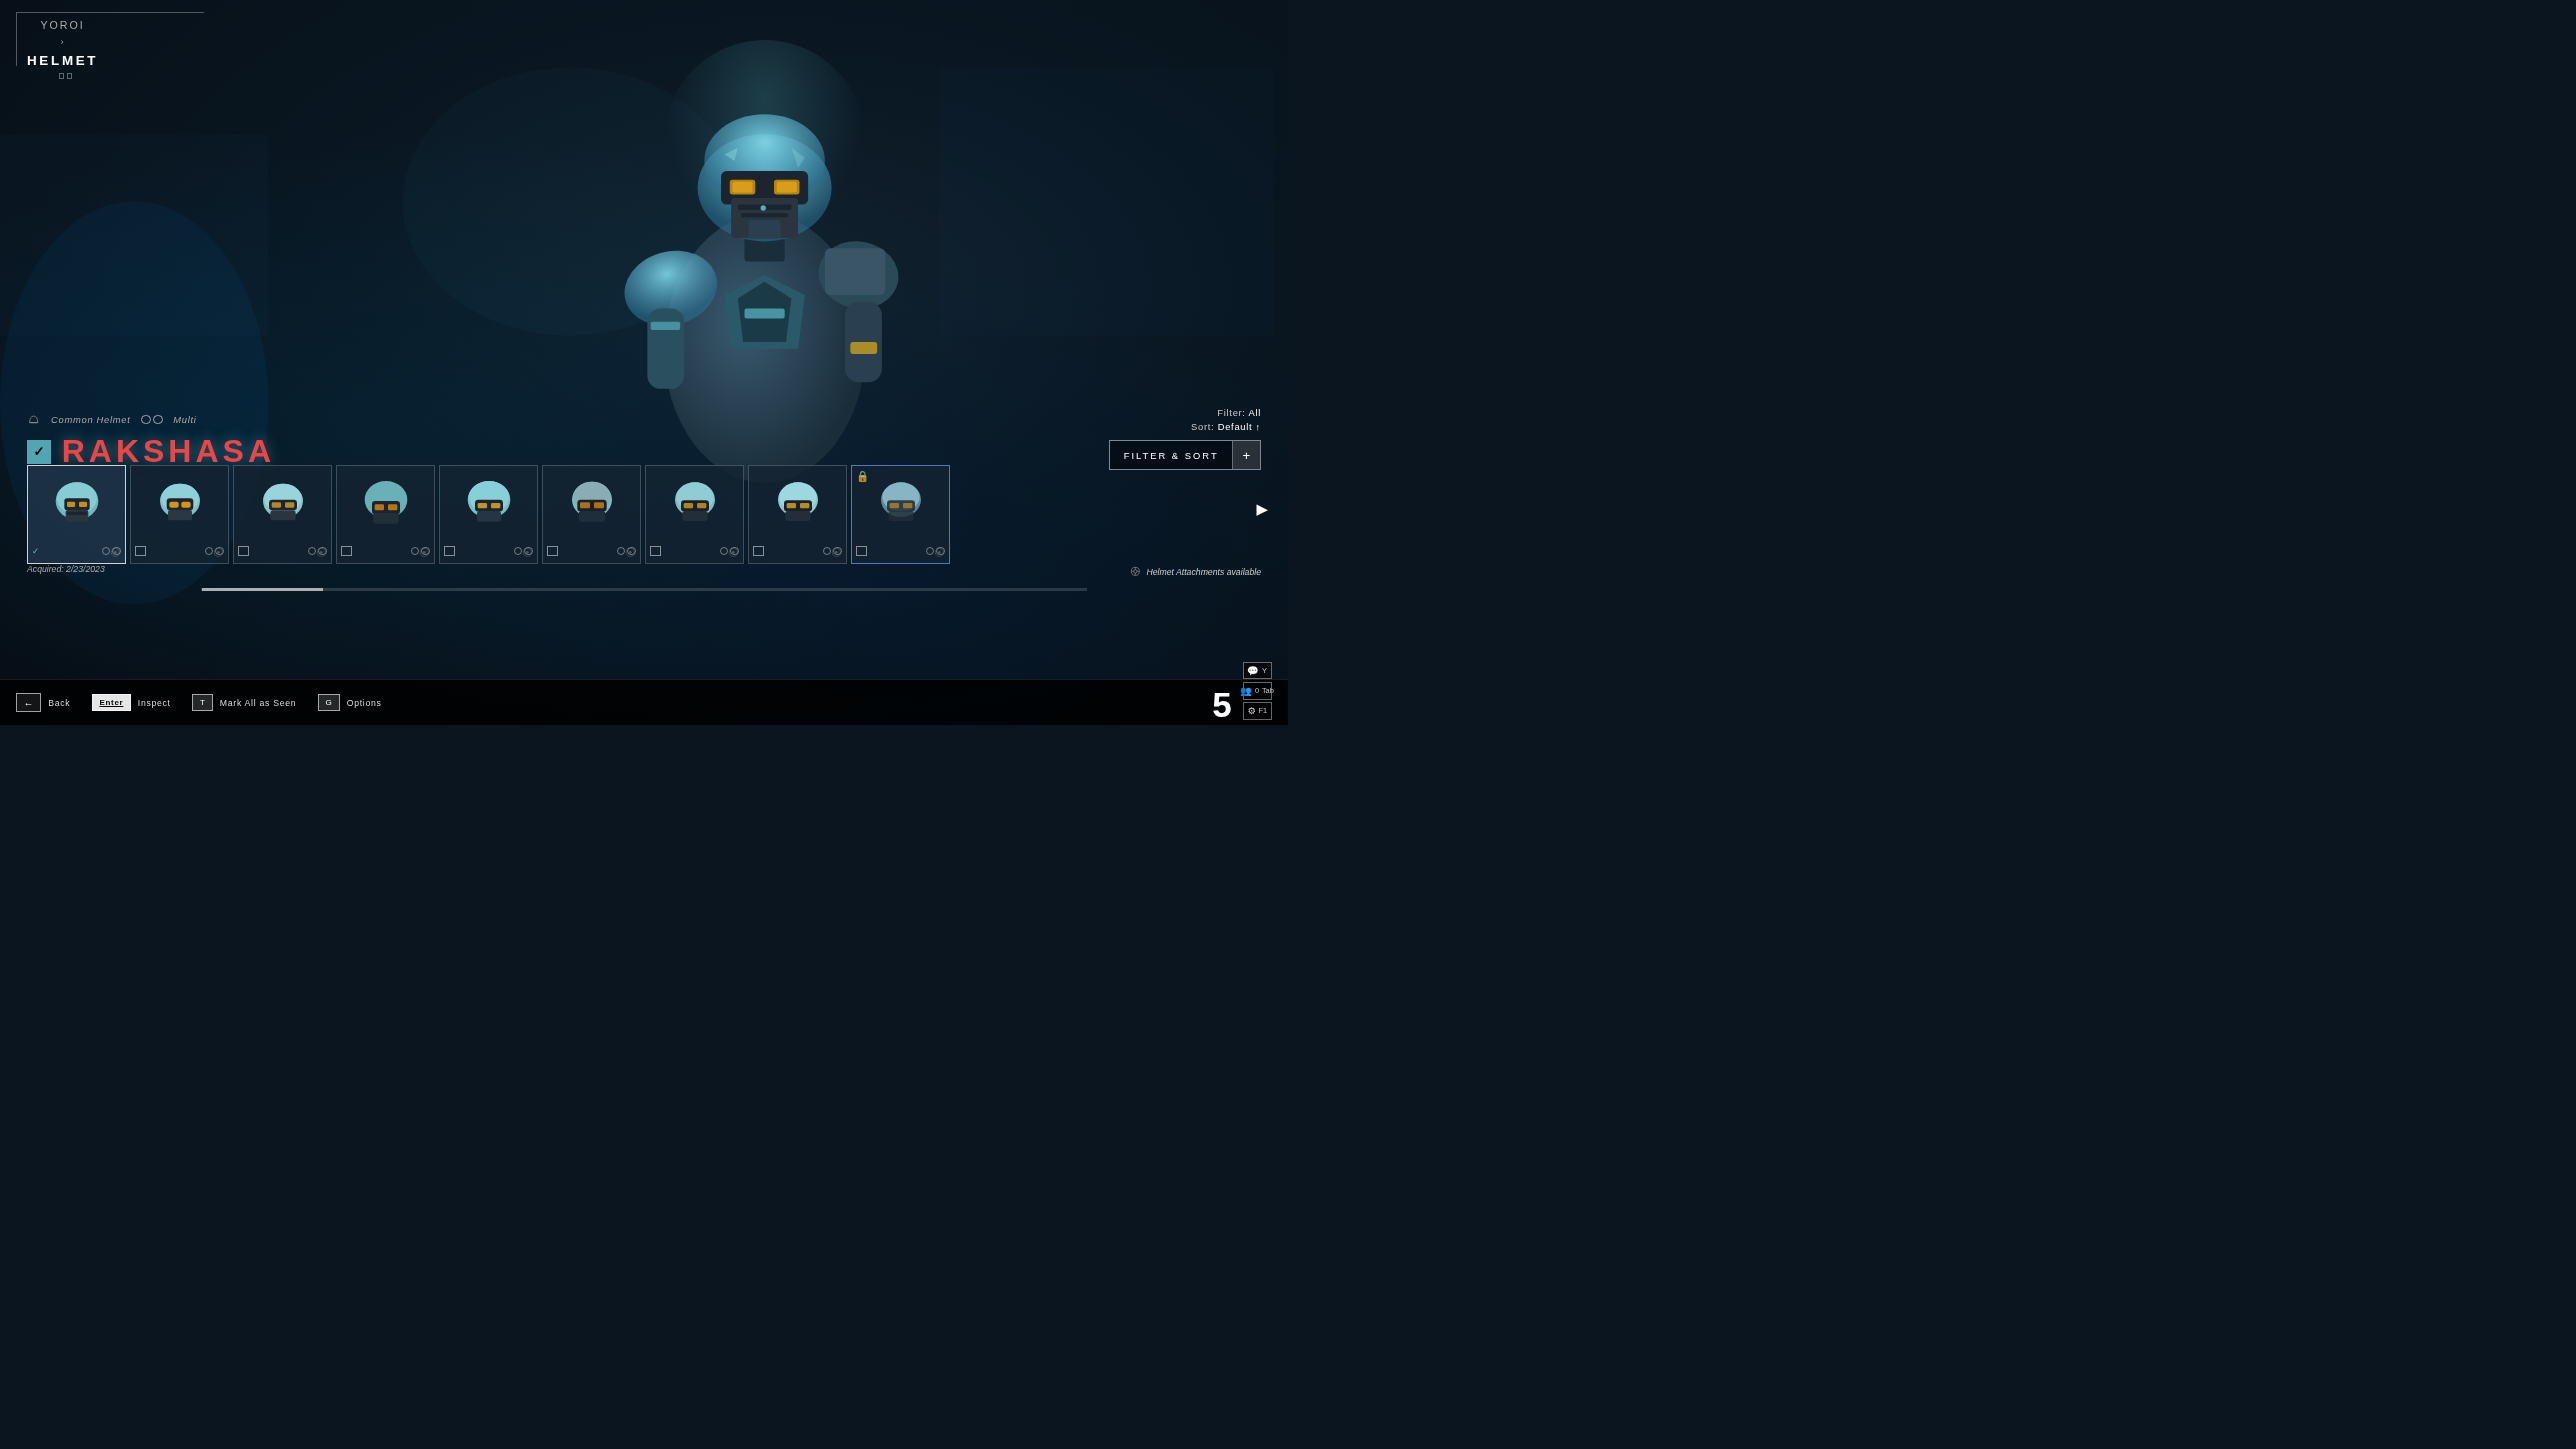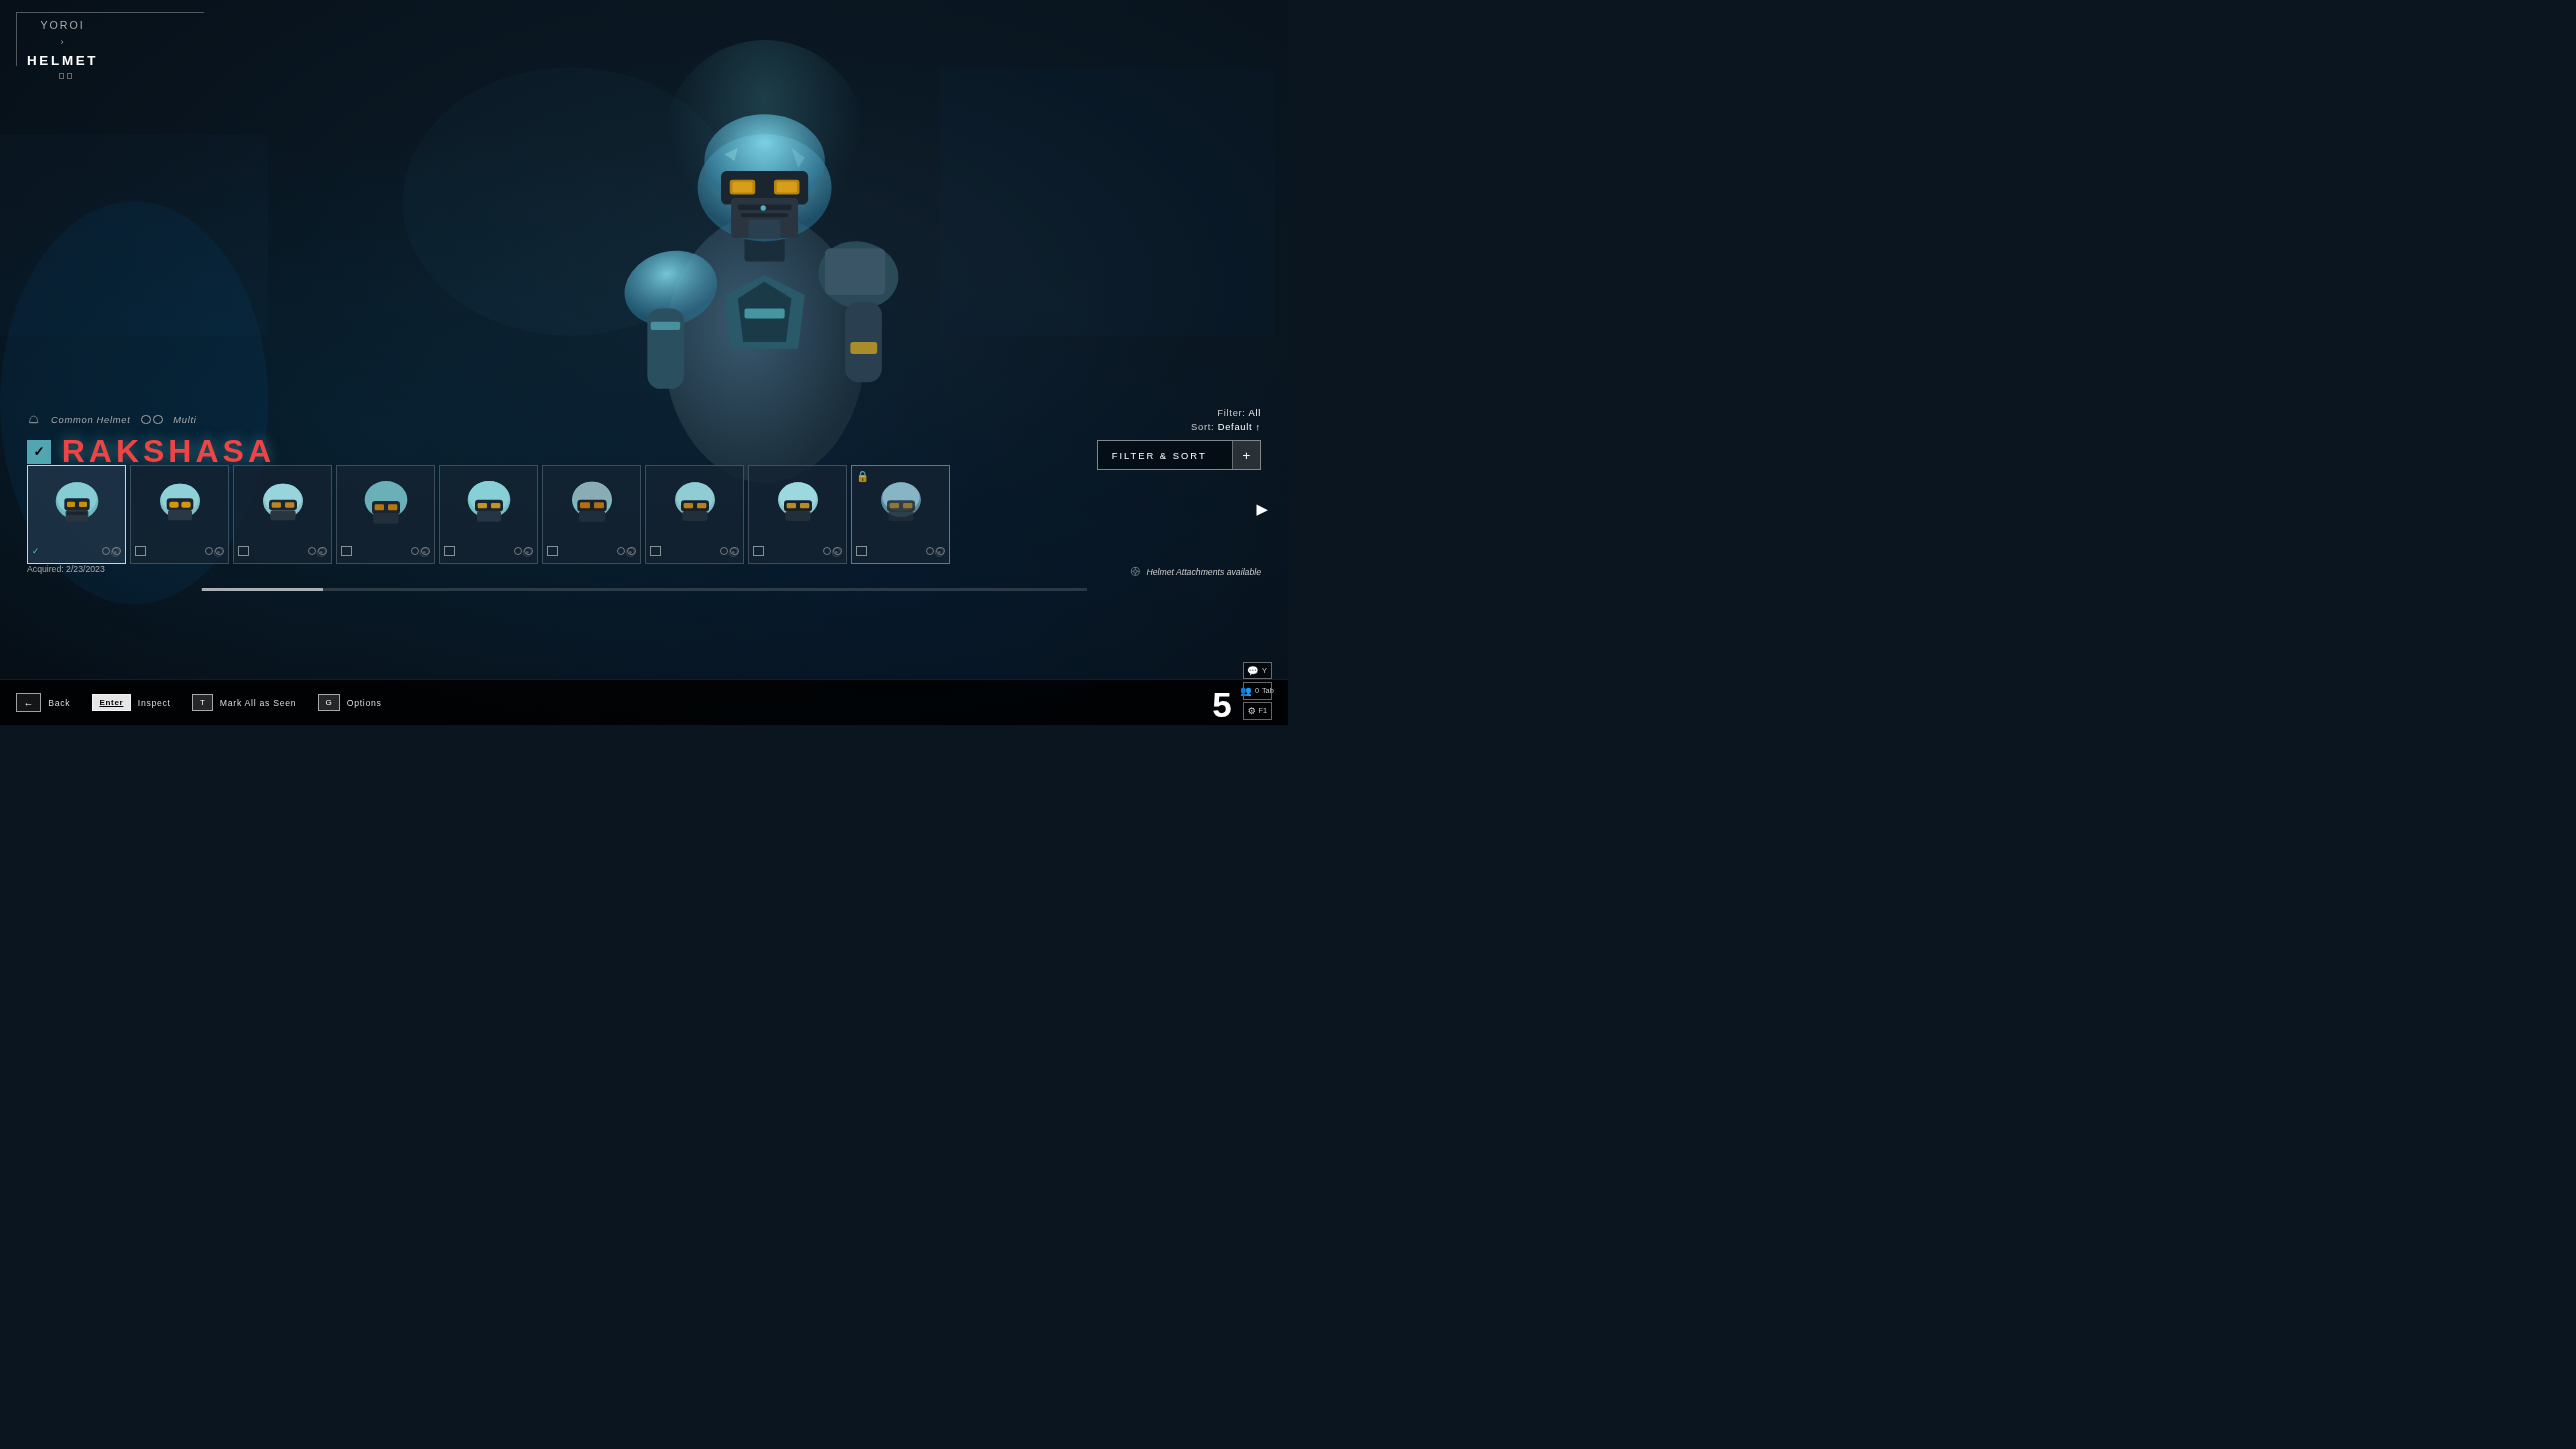--- a/index.html
+++ b/index.html
@@ -174,21 +174,21 @@
       margin-bottom: 8px;
     }
 
     .sort-value {
       color: #fff;
     }
 
     .filter-sort-button {
       display: flex;
       align-items: center;
-      gap: 12px;
+      gap: 0;
       border: 0.7px solid rgba(255,255,255,0.5);
       background: rgba(0,0,0,0.4);
       cursor: pointer;
       text-align: center;
     }
 
     .filter-sort-label {
       padding: 6.7px 13.4px;
       font-size: 9.4px;
       letter-spacing: 2px;
@@ -321,20 +321,21 @@
       cursor: pointer;
     }
 
     
     .acquired-info {
       position: absolute;
       bottom: 151px;
       left: 27px;
       font-size: 8.7px;
       color: #aaa;
+      font-style: italic;
     }
 
     
     .attachment-info {
       position: absolute;
       bottom: 148px;
       right: 27px;
       display: flex;
       align-items: center;
       gap: 5.4px;

